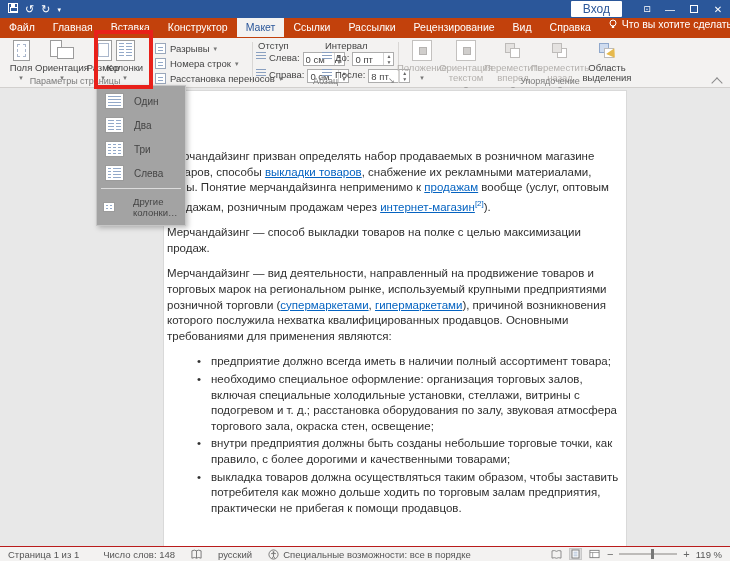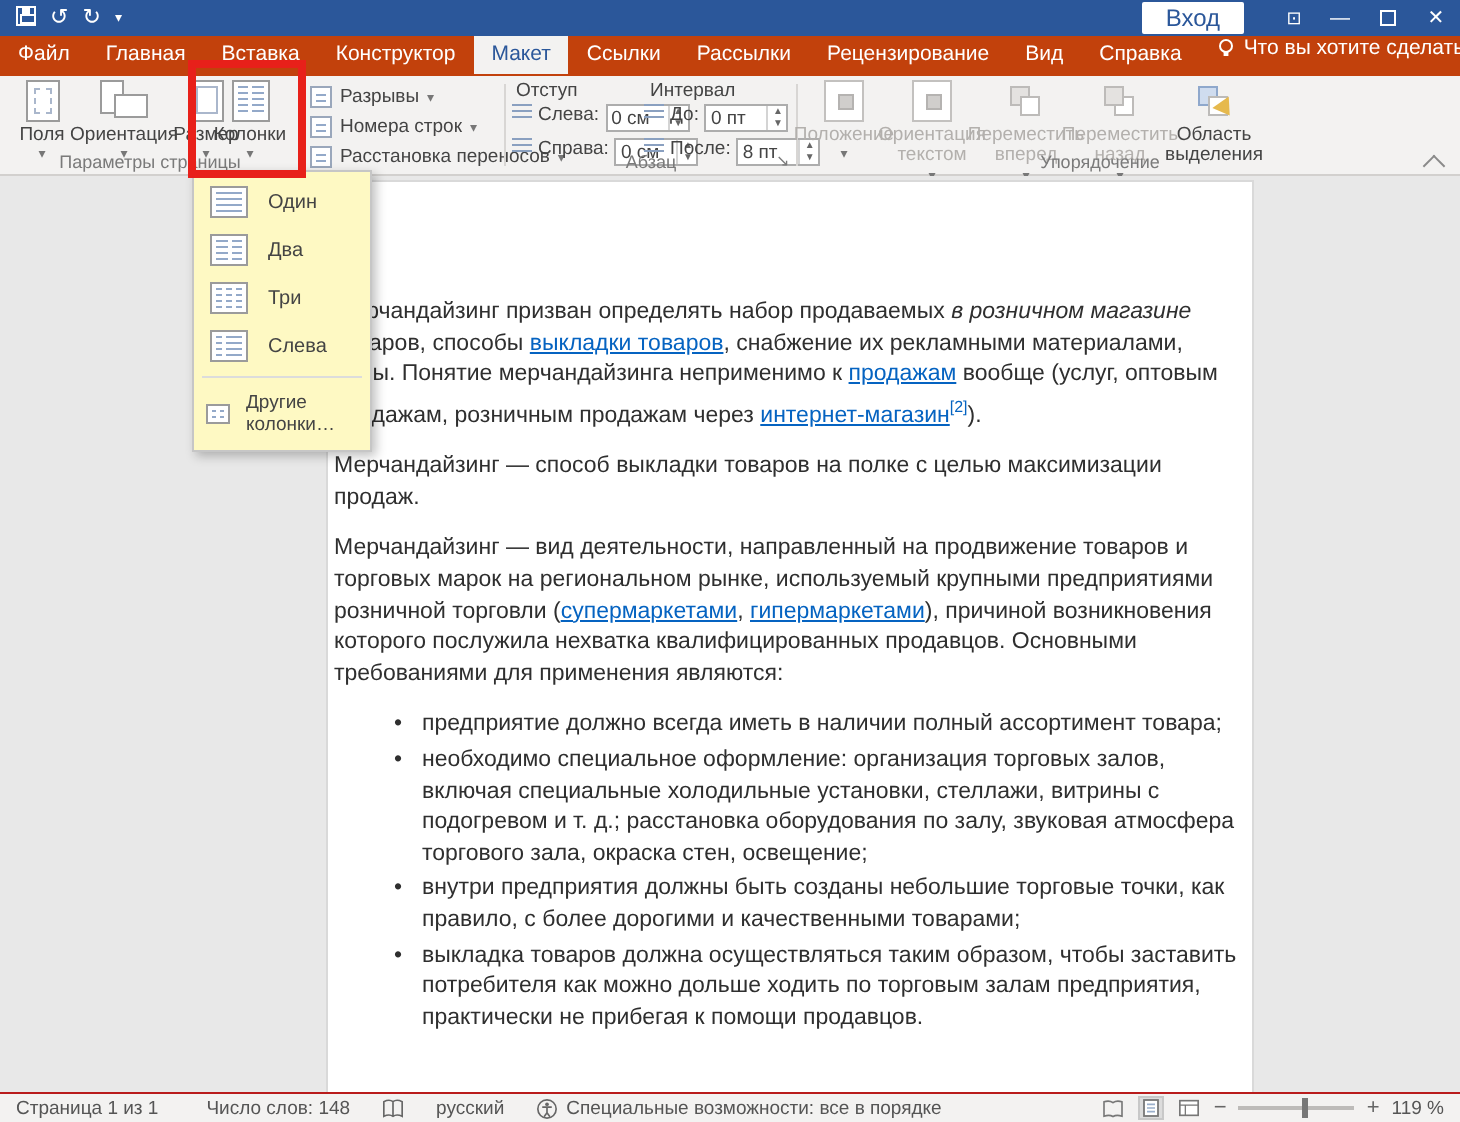--- a/index.html
+++ b/index.html
@@ -71,33 +71,33 @@
   .miniind{width:10px;height:9px;background:repeating-linear-gradient(to bottom,#8aa0c0 0 1px,transparent 1px 3px)}
   .launcher{position:absolute;font-size:8px;color:#7a7a7a;cursor:pointer}
 
   .collapse{position:absolute;right:8px;bottom:4px;width:10px;height:8px;cursor:pointer}
   .collapse:before{content:"";position:absolute;left:1px;top:4px;width:7px;height:7px;border-top:1.5px solid #8a8a8a;border-left:1.5px solid #8a8a8a;transform:rotate(45deg)}
 
   
   .redbox{position:absolute;left:94px;top:30px;width:59px;height:59px;border:4px solid #e8201a;z-index:60;pointer-events:none}
 
   
-  .menu{position:absolute;left:96px;top:85px;width:90px;background:#fef9c3;border:1px solid #c6c6c6;box-shadow:2px 2px 5px rgba(0,0,0,.25);z-index:50;padding:3px 0}
+  .menu{position:absolute;left:96px;top:85px;width:90px;background:#a3a3a3;border:1px solid #c6c6c6;box-shadow:2px 2px 5px rgba(0,0,0,.25);z-index:50;padding:3px 0}
   .mitem{display:flex;align-items:center;gap:10px;padding:4px 6px 4px 8px;cursor:pointer;font-size:10px;color:#444}
   .colbox.mi{width:19px;height:16px;flex:0 0 auto}
   .msep{height:1px;background:#dcdcdc;margin:3px 4px}
-  .mfooter{display:flex;align-items:center;gap:8px;padding:4px 6px;font-size:9.5px;color:#444;cursor:pointer}
+  .mfooter{display:flex;align-items:center;gap:18px;padding:4px 6px;font-size:9.5px;color:#444;cursor:pointer}
   .mfooter .fi{width:12px;height:10px;flex:0 0 auto}
 
   
   .docarea{position:absolute;left:0;top:88px;width:730px;height:458px;background:#e8e8e8;overflow:hidden}
   .page{position:absolute;left:163px;top:2px;width:464px;height:456px;background:#fff;border:1px solid #d9d9d9;border-bottom:0;overflow:hidden}
   .content{position:absolute;left:3px;top:58px;width:456px;font-size:11.5px;line-height:15.6px;color:#2f2f2f}
   .content p{margin-bottom:10px}
-  .seg-i{font-style:italic}
+  .seg-i{}
   .seg-a{color:#0563c1;text-decoration:underline;cursor:pointer}
   .seg-sup{color:#0563c1;font-size:8px;vertical-align:super;cursor:pointer}
   .content ul{list-style:none;padding-left:30px;margin-top:2px}
   .content li{padding-left:14px;position:relative;margin-bottom:2px}
   .content li:before{content:"•";position:absolute;left:0;top:0}
 
   
   .statusbar{position:absolute;left:0;top:546px;width:730px;height:15px;background:#f3f2f1;border-top:1px solid #b91c1c;display:flex;align-items:center;font-size:9.5px;color:#555}
   .sb-item{padding:0 8px;white-space:nowrap;cursor:pointer;display:flex;align-items:center;gap:4px}
   .sb-right{margin-left:auto;display:flex;align-items:center;gap:6px;padding-right:8px}

